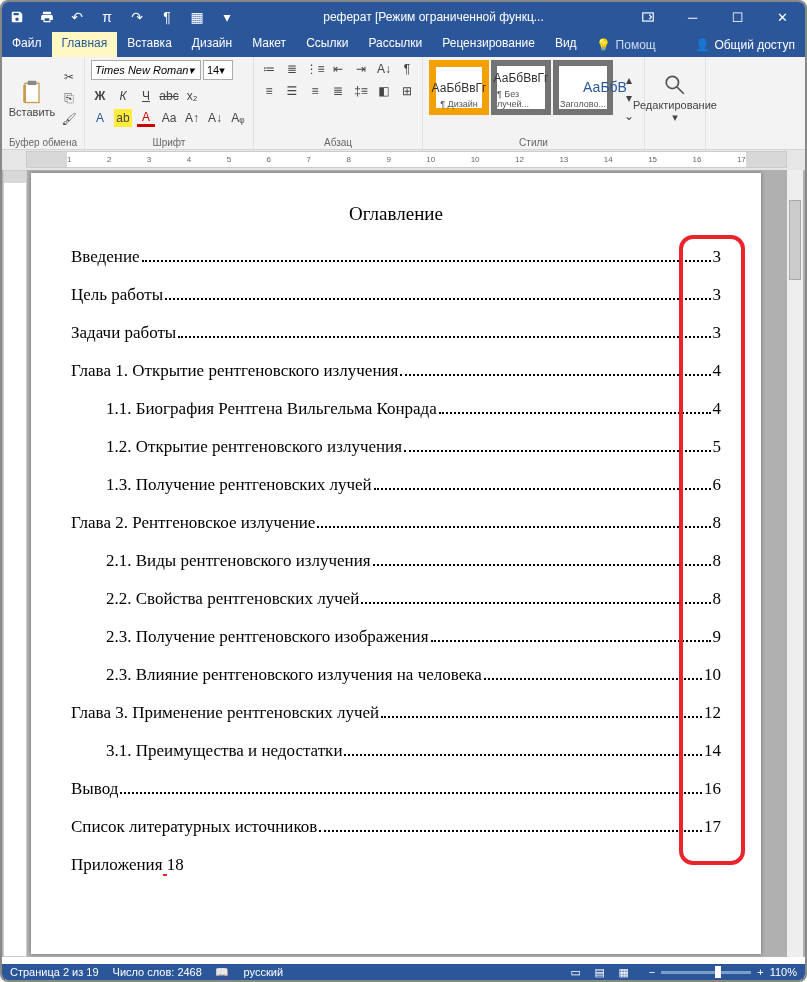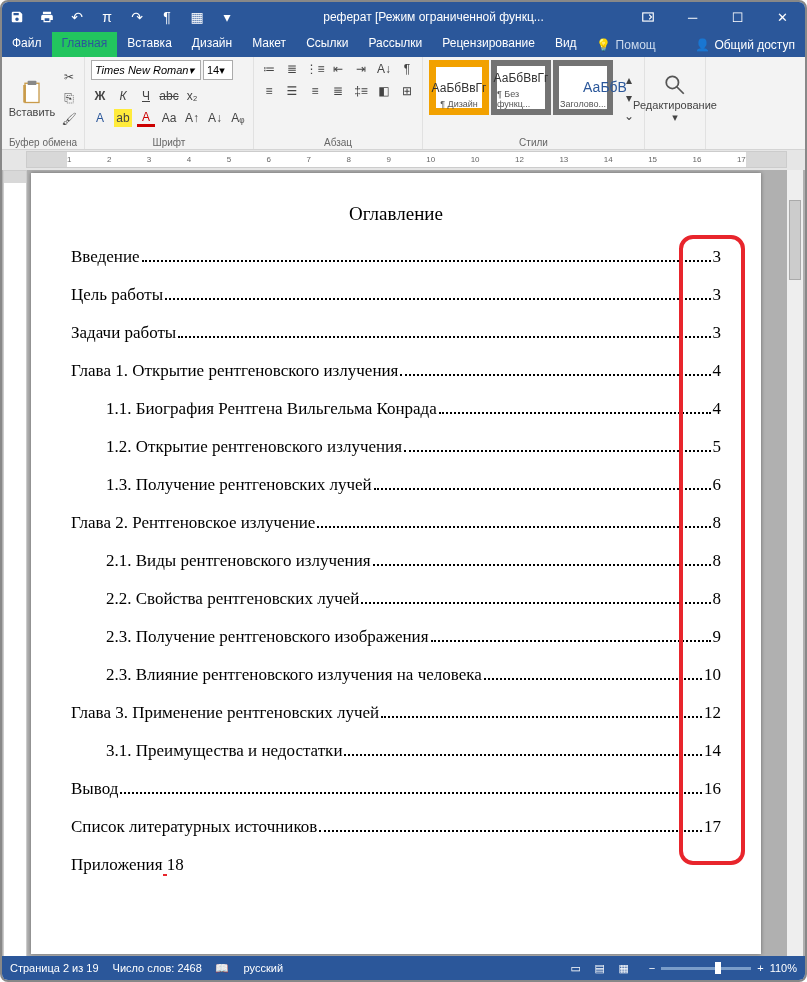--- a/index.html
+++ b/index.html
@@ -6,21 +6,21 @@
 body{font-family:"Segoe UI",Arial,sans-serif;font-size:12px;background:#fff;width:807px;height:982px;position:relative;overflow:hidden;border:2px solid #888;border-radius:8px;}
 .titlebar{background:#2b579a;color:#fff;height:30px;display:flex;align-items:center;}
 .qat{display:flex;align-items:center;height:100%;}
 .qat-btn{width:30px;height:30px;display:flex;align-items:center;justify-content:center;color:#fff;font-size:14px;}
 .qat-btn svg{width:14px;height:14px;fill:#fff;}
 .title-text{flex:1;text-align:center;font-size:12px;color:#fff;overflow:hidden;white-space:nowrap;}
 .winctl{display:flex;height:100%;}
 .winctl div{width:45px;display:flex;align-items:center;justify-content:center;font-size:13px;}
 .ribbon-tabs{background:#2b579a;height:25px;display:flex;color:#fff;}
 .tab{padding:4px 10px;font-size:12px;cursor:pointer;}
-.tab.active{background:#22c55e;color:#2b579a;}
+.tab.active{background:#fef9c3;color:#2b579a;}
 .tab.file{background:#2b579a;color:#fff;}
 .share{margin-left:auto;padding:4px 10px;display:flex;align-items:center;gap:4px;}
 .ribbon{background:#f3f3f3;border-bottom:1px solid #d4d4d4;height:93px;display:flex;}
 .group{border-right:1px solid #e1e1e1;padding:3px 6px 1px 6px;display:flex;flex-direction:column;}
 .group-label{font-size:10px;color:#666;text-align:center;margin-top:auto;padding-top:2px;}
 .group-content{display:flex;gap:4px;flex:1;}
 .big-btn{display:flex;flex-direction:column;align-items:center;justify-content:center;width:48px;font-size:11px;color:#444;}
 .big-btn svg{width:28px;height:28px;}
 .font-row{display:flex;gap:2px;align-items:center;margin-bottom:3px;}
 .font-combo{border:1px solid #ababab;background:#fff;font-size:11px;padding:1px 3px;height:20px;display:flex;align-items:center;}
@@ -49,21 +49,21 @@
 .toc-title{text-align:center;font-size:19px;margin-bottom:22px;}
 .toc-line{display:flex;align-items:baseline;font-size:17px;margin-bottom:18px;white-space:nowrap;}
 .toc-line.sub{padding-left:35px;}
 .toc-text{flex:0 0 auto;}
 .toc-dots{flex:1;border-bottom:2px dotted #000;margin:0 2px 3px 2px;min-width:10px;}
 .toc-page{flex:0 0 auto;}
 .annot{position:absolute;border:4px solid #e8252c;border-radius:14px;}
 .squiggle{border-bottom:2px solid #e8252c;}
 .scrollbar{position:absolute;right:2px;top:0;bottom:0;width:16px;background:#eee;}
 .scrollbar .thumb{position:absolute;left:2px;right:2px;background:#ccc;border:1px solid #aaa;}
-.statusbar{position:absolute;bottom:0;left:0;right:0;height:24px;background:#2b579a;color:#fff;font-size:11px;display:flex;align-items:center;padding:0 8px;gap:14px;}
+.statusbar{position:absolute;bottom:0;left:0;right:0;height:16px;background:#2b579a;color:#fff;font-size:11px;display:flex;align-items:center;padding:0 8px;gap:14px;}
 .statusbar .spacer{flex:1;}
 .view-btns{display:flex;gap:2px;}
 .view-btns div{width:22px;height:18px;display:flex;align-items:center;justify-content:center;}
 .zoom{display:flex;align-items:center;gap:6px;}
 .zoom-track{width:90px;height:3px;background:#7a9dc9;position:relative;}
 .zoom-thumb{position:absolute;width:6px;height:12px;background:#fff;top:-5px;left:60%;}
 .tell{color:#cddbee;display:flex;align-items:center;gap:4px;}
 </style>
 </head>
 <body>
@@ -192,21 +192,21 @@
 
   <div class="group" style="flex:0 0 auto">
     <div class="group-content">
       <div class="styles-row">
         <div class="style-box sel">
             <div class="prev">АаБбВвГг</div>
             <div>¶ Дизайн</div>
           </div>
         <div class="style-box">
             <div class="prev">АаБбВвГг</div>
-            <div>¶ Без функц...</div>
+            <div>¶ Без лучей...</div>
           </div>
         <div class="style-box h">
             <div class="prev">АаБбВ</div>
             <div>Заголово...</div>
           </div>
       </div>
       <div style="display:flex;flex-direction:column;justify-content:center;margin-left:3px;color:#666;">
         <div class="icon-btn">▴</div>
         <div class="icon-btn">▾</div>
         <div class="icon-btn">⌄</div>

